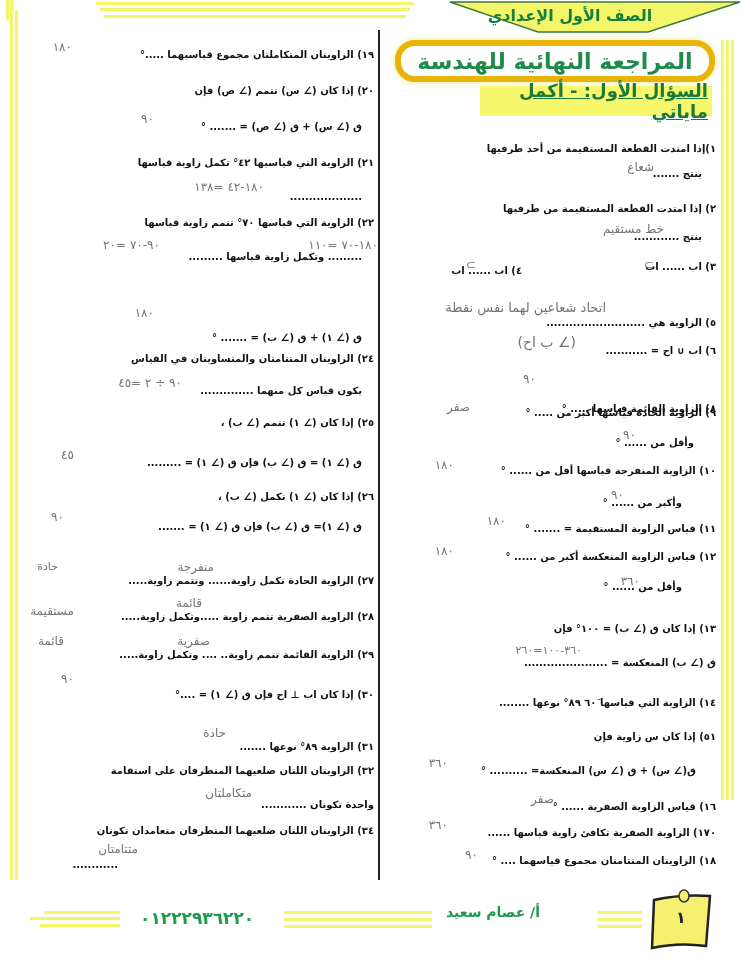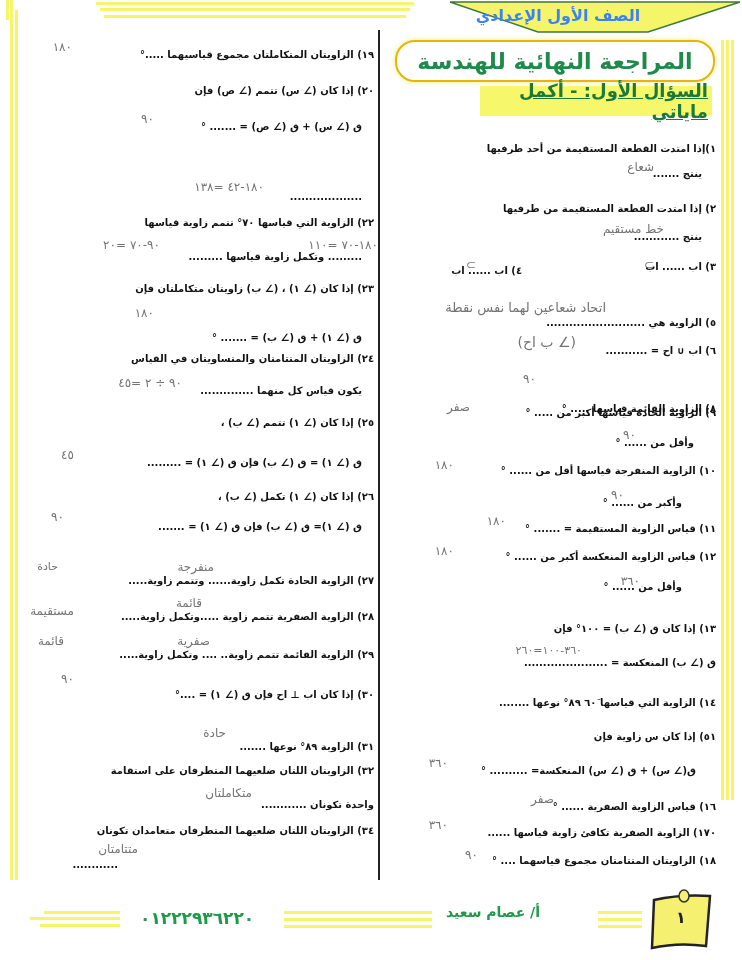--- a/index.html
+++ b/index.html
@@ -4,21 +4,21 @@
 <style>
   * { box-sizing: border-box; margin: 0; padding: 0; }
   body { width: 742px; height: 960px; background: #ffffff; position: relative; overflow: hidden; font-family: "DejaVu Sans", sans-serif; color: #111; }
   .page { position: absolute; inset: 0; }
   .ystripe { position: absolute; background: #f5f56a; }
   .col { position: absolute; direction: rtl; font-weight: bold; }
   .q { position: absolute; right: 0; white-space: nowrap; font-size: 10px; line-height: 18px; }
   .ans { color: #737373; font-size: 12px; font-weight: normal; position: absolute; white-space: nowrap; }
   .divider { position: absolute; left: 378px; top: 30px; width: 2px; height: 850px; background: #222; }
   .grade-banner { position: absolute; left: 448px; top: 0; width: 294px; height: 34px; }
-  .title-pill { position: absolute; left: 395px; top: 40px; width: 320px; height: 42px; border: 2px solid #eab308; border-radius: 20px; background: #fff; box-shadow: 0 0 6px #e8f08a; display:flex; align-items:center; justify-content:center; }
+  .title-pill { position: absolute; left: 395px; top: 40px; width: 320px; height: 42px; border: 6px solid #eab308; border-radius: 20px; background: #fff; box-shadow: 0 0 6px #e8f08a; display:flex; align-items:center; justify-content:center; }
   .title-pill span { color: #1f8a4a; font-size: 22px; font-weight: bold; direction: rtl; }
   .section-head { position: absolute; left: 480px; top: 86px; width: 232px; height: 30px; background: #f7f76c; display:flex; align-items:center; justify-content:flex-end; padding-right: 4px; }
   .section-head span { color: #1b7a3a; font-size: 18px; font-weight: bold; text-decoration: underline; direction: rtl; }
   .footer-text { position: absolute; color: #1e9a4a; font-weight: bold; }
 </style>
 </head>
 <body>
 
 <div class="page">
 
@@ -31,21 +31,21 @@
   <div class="ystripe" style="left:380px;top:2px;width:34px;height:3px;"></div>
   <div class="ystripe" style="left:380px;top:8px;width:30px;height:3px;"></div>
   <div class="ystripe" style="left:380px;top:15px;width:26px;height:3px;"></div>
   <div class="ystripe" style="left:721px;top:40px;width:3px;height:760px;"></div>
   <div class="ystripe" style="left:726px;top:40px;width:3px;height:760px;"></div>
   <div class="ystripe" style="left:731px;top:40px;width:3px;height:760px;"></div>
 
   <svg class="grade-banner" viewBox="0 0 294 34">
     <polygon points="2,2 292,2 200,32 90,32" fill="#f5f56a" stroke="#3a7a3a" stroke-width="1.5"></polygon>
   </svg>
-  <div style="position:absolute;left:458px;top:6px;width:200px;text-align:center;color:#3b82f6;font-size:16px;font-weight:bold;direction:rtl;">الصف الأول الإعدادي</div>
+  <div style="position:absolute;left:470px;top:6px;width:200px;text-align:center;color:#15803d;font-size:16px;font-weight:bold;direction:rtl;">الصف الأول الإعدادي</div>
   <div class="title-pill">
       <span>المراجعة النهائية للهندسة</span>
     </div>
   <div class="section-head">
       <span>السؤال الأول: - أكمل ماياتي</span>
     </div>
 
   <div class="divider"></div>
 
   <div class="col" style="left:386px;top:0;width:330px;height:880px;">
@@ -110,29 +110,29 @@
   </div>
 
   <div class="col" style="left:24px;top:0;width:350px;height:880px;">
     <div class="q" style="top:46px;">١٩) الزاويتان المتكاملتان مجموع قياسيهما .....°</div>
     <div class="ans" style="top:40px;right:302px;">١٨٠</div>
 
     <div class="q" style="top:82px;">٢٠) إذا كان (∠ س) تتمم (∠ ص) فإن</div>
     <div class="q" style="top:118px;right:12px;">ق (∠ س) + ق (∠ ص) = ....... °</div>
     <div class="ans" style="top:112px;right:220px;">٩٠</div>
 
+    <div class="q" style="top:154px;">٢١) الزاوية التي قياسيها ٤٢° تكمل زاوية قياسها</div>
     <div class="ans" style="top:180px;right:110px;">١٨٠-٤٢ =١٣٨</div>
     <div class="q" style="top:188px;right:12px;">...................</div>
 
     <div class="q" style="top:214px;">٢٢) الزاوية التي قياسها ٧٠° تتمم زاوية قياسها</div>
     <div class="ans" style="top:238px;right:214px;">٩٠-٧٠ =٢٠</div>
     <div class="ans" style="top:238px;right:-4px;">١٨٠-٧٠ =١١٠</div>
     <div class="q" style="top:248px;right:12px;">......... وتكمل زاوية قياسها .........</div>
 
-    <div class="q" style="top:280px;">٢٣) إذا كان (∠ ١) ، (∠ ب) زاويتان متكاملتان فإن</div>
     <div class="ans" style="top:306px;right:220px;">١٨٠</div>
     <div class="q" style="top:329px;right:12px;">ق (∠ ١) + ق (∠ ب) = ....... °</div>
 
     <div class="q" style="top:350px;">٢٤) الزاويتان المتتامتان والمتساويتان في القياس</div>
     <div class="ans" style="top:376px;right:192px;">٩٠ ÷ ٢ =٤٥</div>
     <div class="q" style="top:382px;right:12px;">يكون قياس كل منهما ..............</div>
 
     <div class="q" style="top:414px;">٢٥) إذا كان (∠ ١) تتمم (∠ ب) ،</div>
     <div class="q" style="top:454px;right:12px;">ق (∠ ١) = ق (∠ ب) فإن ق (∠ ١) = .........</div>
     <div class="ans" style="top:448px;right:300px;">٤٥</div>

